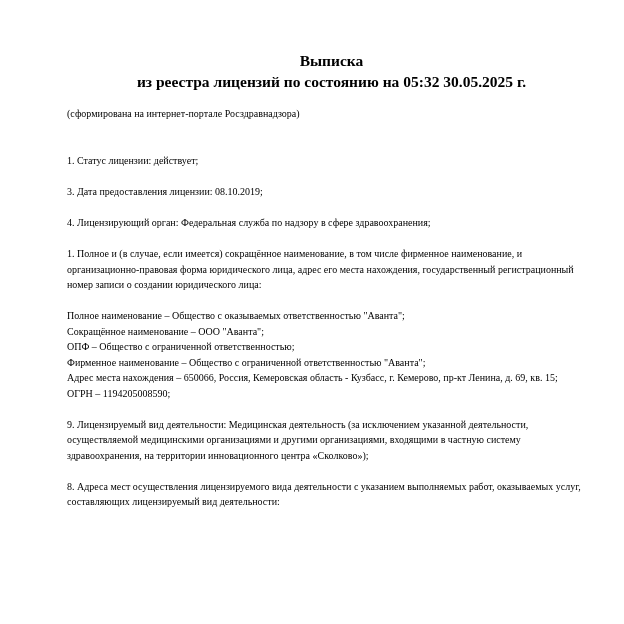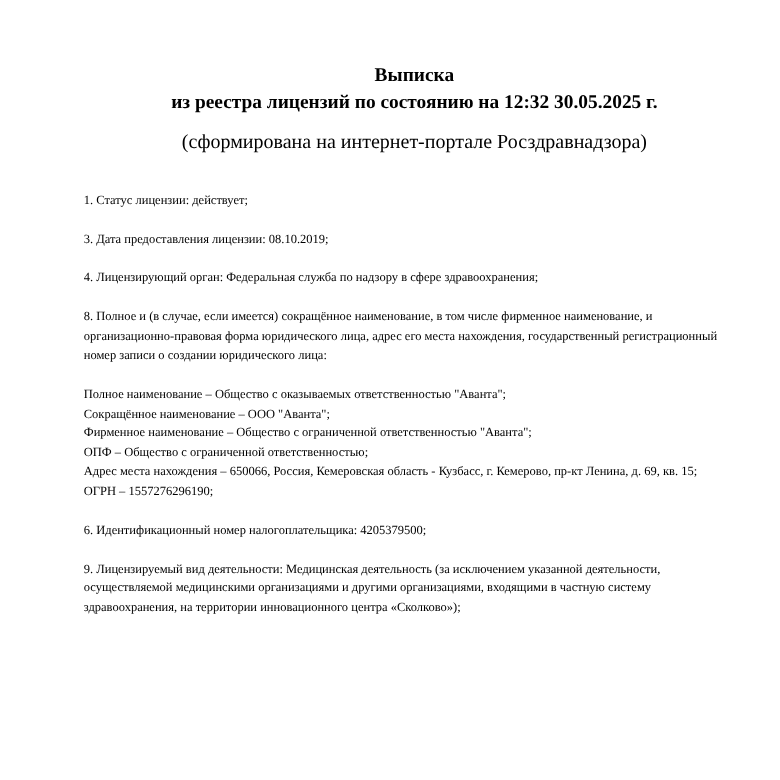--- a/index.html
+++ b/index.html
@@ -23,22 +23,22 @@
     margin-top: 24px;
   }
   .doc-title {
     text-align: center;
     font-weight: bold;
     font-size: 15.5px;
     line-height: 21px;
     margin: 0;
   }
   .doc-subtitle {
-    text-align: center;
-    font-size: 16px;
+    text-align: left;
+    font-size: 10px;
     line-height: 13px;
     margin-top: 15px;
   }
   .doc-body {
     margin-top: 33px;
     font-size: 10px;
     line-height: 15.5px;
   }
   .para {
     margin: 0 0 15.5px 0;
@@ -46,52 +46,52 @@
   .line {
     min-height: 15.5px;
   }
 </style>
 </head>
 <body>
 
 <div class="page">
   <div class="doc-title">
     <div>Выписка</div>
-    <div>из реестра лицензий по состоянию на 12:32 30.05.2025 г.</div>
+    <div>из реестра лицензий по состоянию на 05:32 30.05.2025 г.</div>
   </div>
   <div class="doc-subtitle">(сформирована на интернет-портале Росздравнадзора)</div>
   <div class="doc-body">
   <div class="para">
         <div class="line">1. Статус лицензии: действует;</div>
       </div>
 
 
   <div class="para">
         <div class="line">3. Дата предоставления лицензии: 08.10.2019;</div>
       </div>
 
   <div class="para">
         <div class="line">4. Лицензирующий орган: Федеральная служба по надзору в сфере здравоохранения;</div>
       </div>
 
   <div class="para">
-        <div class="line">8. Полное и (в случае, если имеется) сокращённое наименование, в том числе фирменное наименование, и организационно-правовая форма юридического лица, адрес его места нахождения, государственный регистрационный номер записи о создании юридического лица:</div>
+        <div class="line">1. Полное и (в случае, если имеется) сокращённое наименование, в том числе фирменное наименование, и организационно-правовая форма юридического лица, адрес его места нахождения, государственный регистрационный номер записи о создании юридического лица:</div>
       </div>
 
   <div class="para">
         <div class="line">Полное наименование – Общество с оказываемых ответственностью "Аванта";</div>
         <div class="line">Сокращённое наименование – ООО "Аванта";</div>
+        <div class="line">ОПФ – Общество с ограниченной ответственностью;</div>
         <div class="line">Фирменное наименование – Общество с ограниченной ответственностью "Аванта";</div>
-        <div class="line">ОПФ – Общество с ограниченной ответственностью;</div>
         <div class="line">Адрес места нахождения – 650066, Россия, Кемеровская область - Кузбасс, г. Кемерово, пр-кт Ленина, д. 69, кв. 15;</div>
-        <div class="line">ОГРН – 1557276296190;</div>
+        <div class="line">ОГРН – 1194205008590;</div>
       </div>
 
-  <div class="para">
-        <div class="line">6. Идентификационный номер налогоплательщика: 4205379500;</div>
-      </div>
 
   <div class="para">
         <div class="line">9. Лицензируемый вид деятельности: Медицинская деятельность (за исключением указанной деятельности, осуществляемой медицинскими организациями и другими организациями, входящими в частную систему здравоохранения, на территории инновационного центра «Сколково»);</div>
       </div>
 
+  <div class="para">
+        <div class="line">8. Адреса мест осуществления лицензируемого вида деятельности с указанием выполняемых работ, оказываемых услуг, составляющих лицензируемый вид деятельности:</div>
+      </div>
 </div>
 </div>
 
 </body></html>

